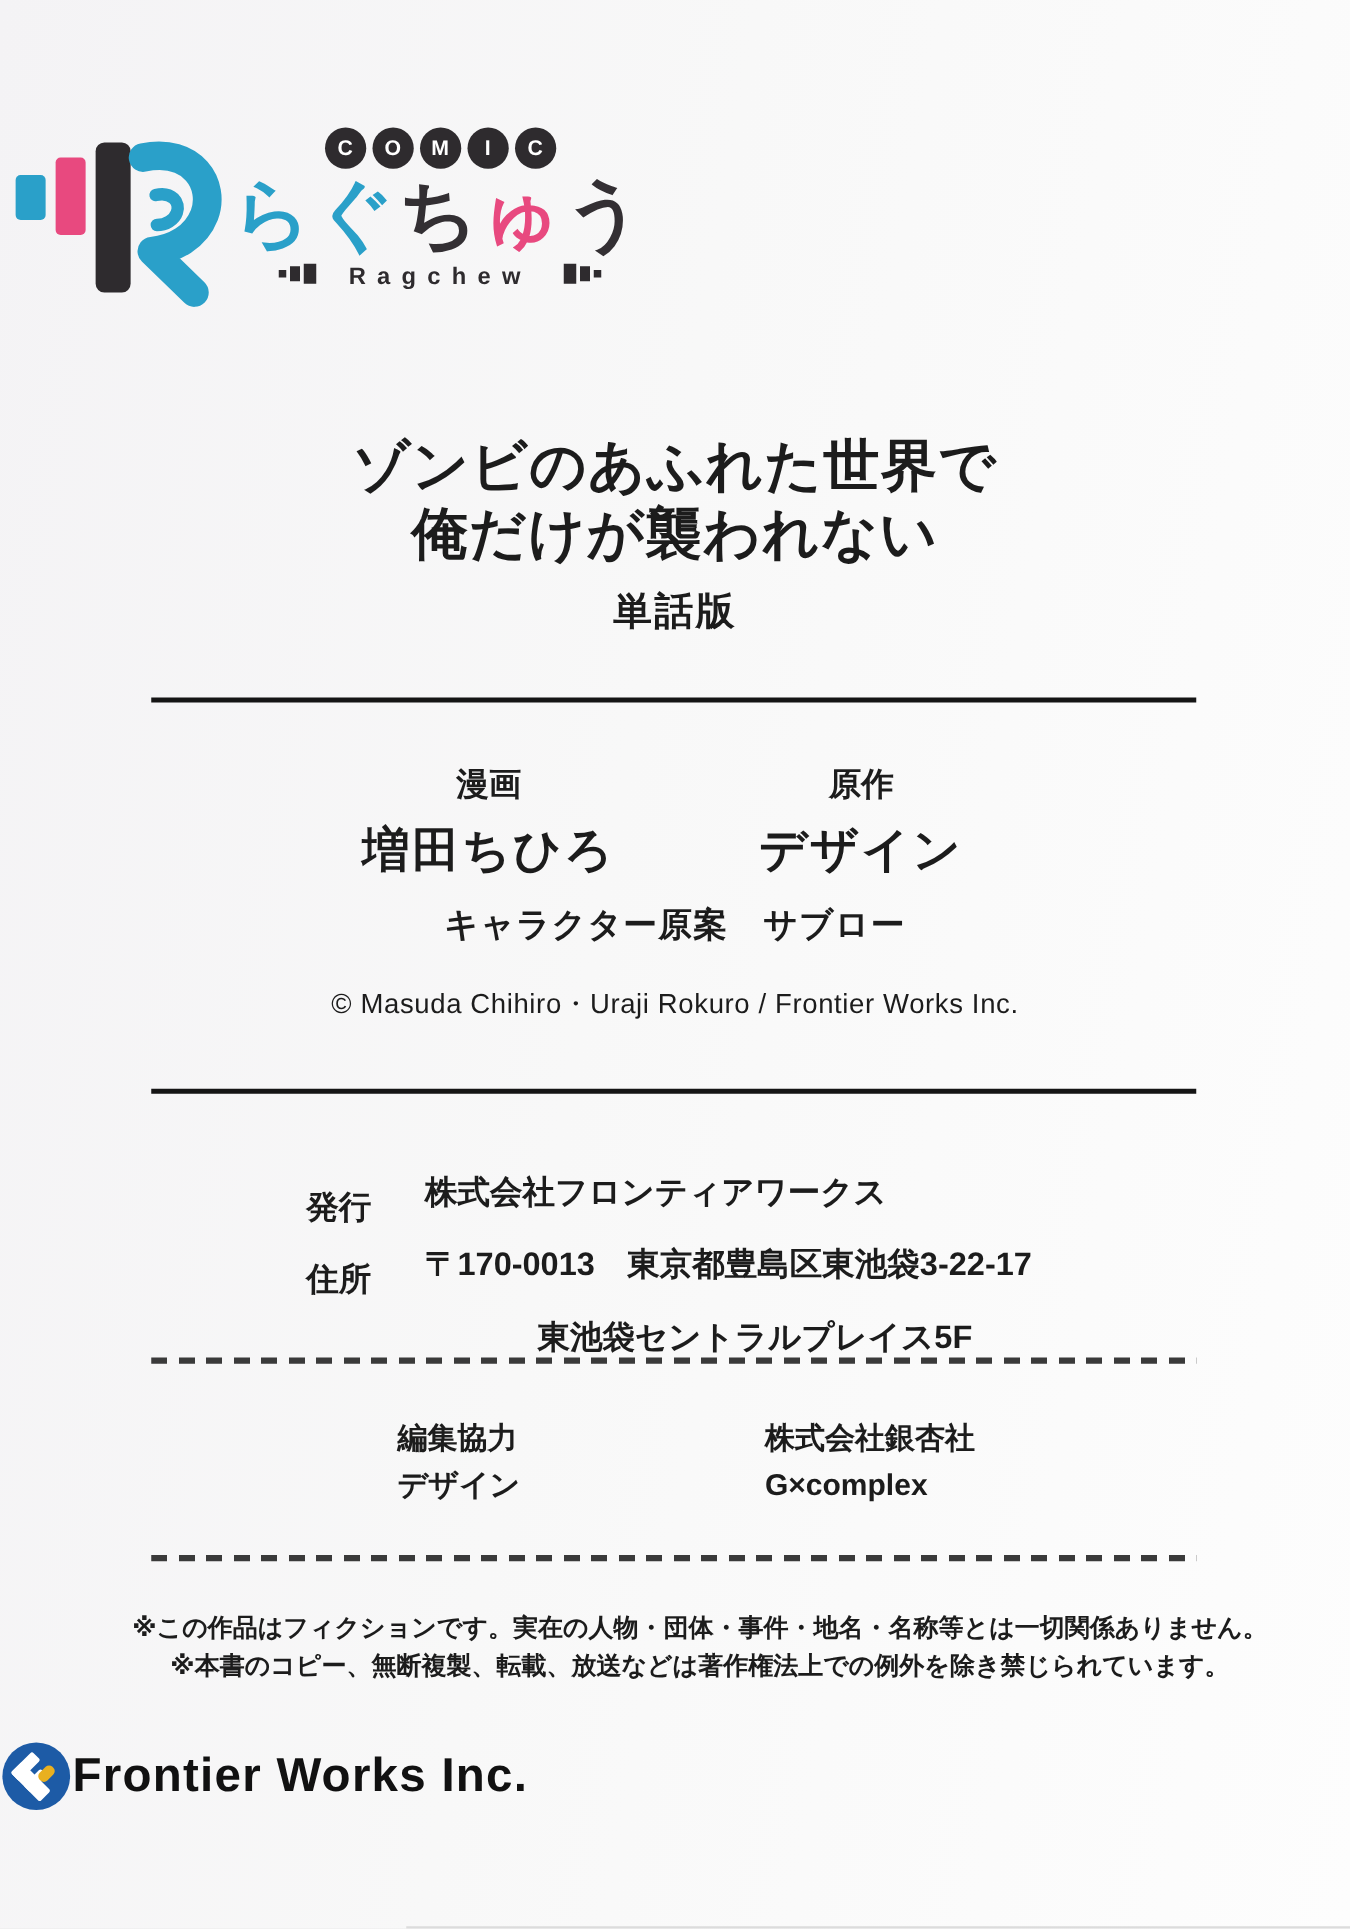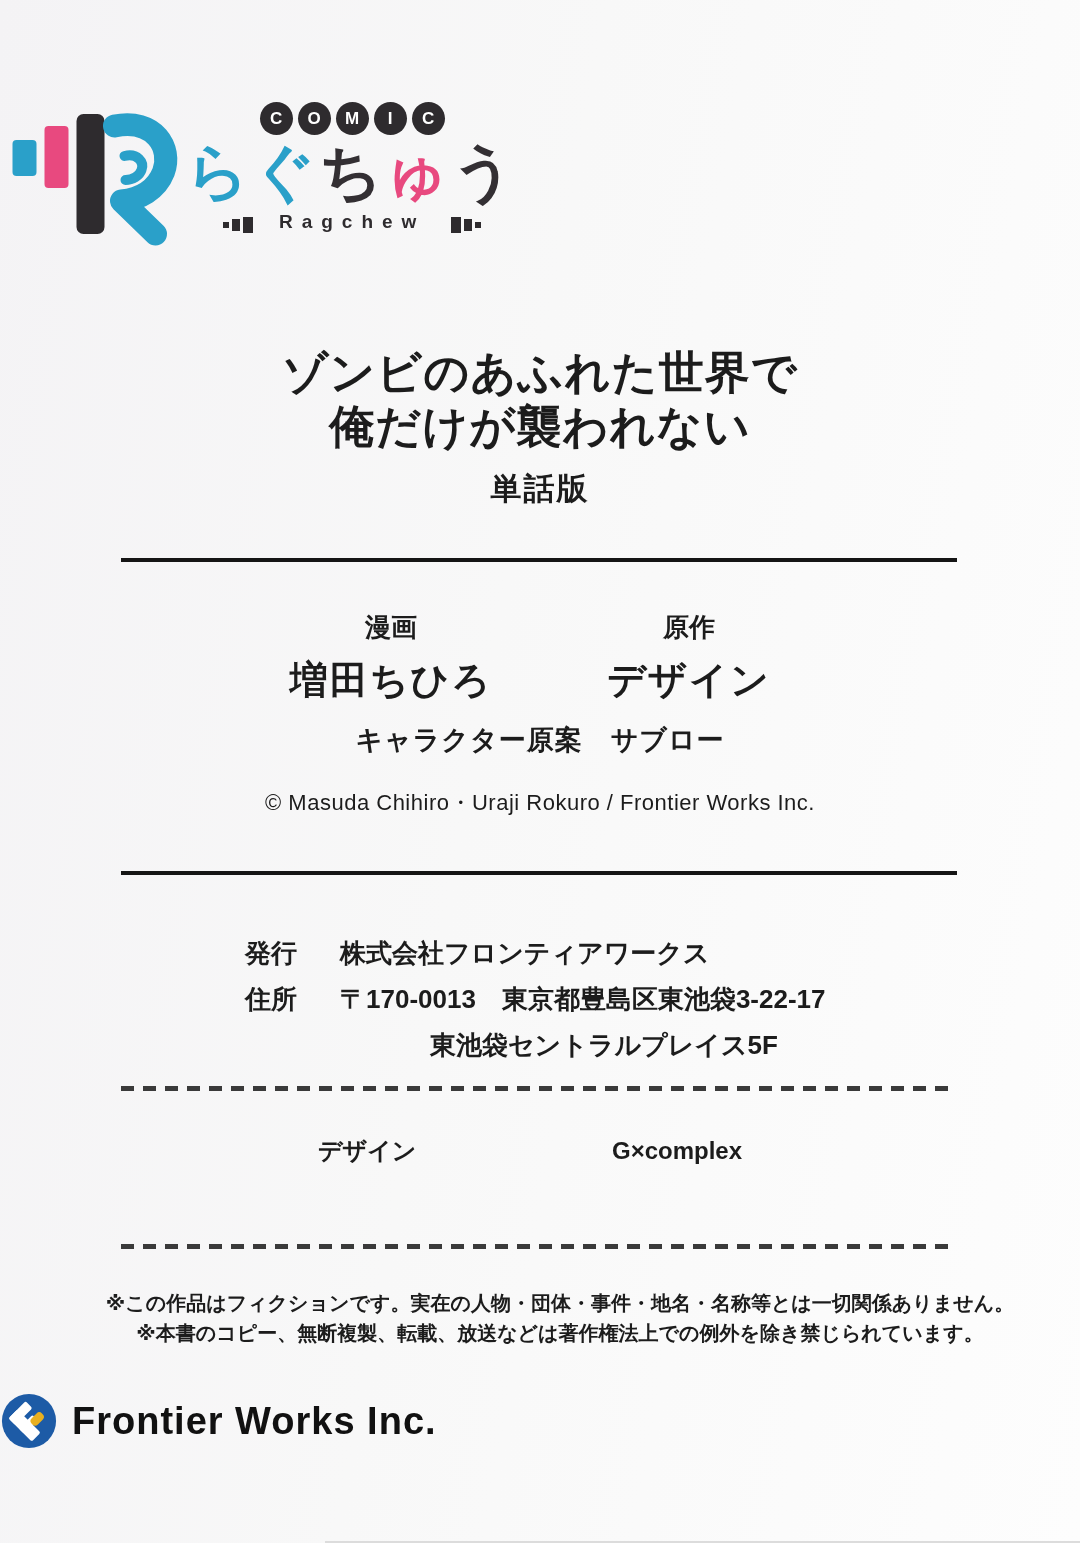--- a/index.html
+++ b/index.html
@@ -19,21 +19,21 @@
   .logo-block{top:102px;display:flex;justify-content:center;align-items:flex-start;gap:6px;}
   .logo-text-col{display:flex;flex-direction:column;align-items:center;}
   .comic-badges{display:flex;gap:5px;margin-bottom:2px;}
   .cbadge{
     width:33px;height:33px;border-radius:50%;
     background:#2e2b2e;color:#fff;
     font-size:17px;font-weight:bold;
     display:flex;align-items:center;justify-content:center;
   }
   .logo-kana{font-size:62px;font-weight:bold;letter-spacing:3px;line-height:70px;white-space:nowrap;}
-  .ragchew-row{display:flex;align-items:flex-end;gap:26px;margin-top:4px;}
+  .ragchew-row{display:flex;align-items:flex-start;gap:26px;margin-top:4px;}
   .ragchew{font-size:19px;font-weight:bold;letter-spacing:9px;color:#2e2b2e;white-space:nowrap;}
   .pixel-blocks{display:flex;align-items:center;gap:3px;}
   .pixel-blocks i{display:block;background:#2e2b2e;}
   .pb-s{width:6px;height:6px;}
   .pb-m{width:8px;height:12px;}
   .pb-l{width:10px;height:16px;}
 
   
   .title-block{top:346px;font-size:45px;font-weight:bold;line-height:54px;letter-spacing:1px;}
   .edition{top:468px;font-size:31px;font-weight:bold;letter-spacing:2px;}
@@ -53,33 +53,33 @@
   .credits-row{top:610px;display:flex;justify-content:center;gap:18px;}
   .credit-col{width:280px;text-align:center;}
   .credit-role{font-size:26px;font-weight:bold;margin-bottom:10px;}
   .credit-name{font-size:38px;font-weight:bold;letter-spacing:2px;}
   .char-design{top:722px;font-size:27px;font-weight:bold;letter-spacing:1px;}
   .copyright{top:788px;font-size:22px;letter-spacing:0.5px;}
 
   
   .pub-block{top:930px;left:245px;font-size:26px;font-weight:bold;line-height:46px;}
   .pub-row{display:flex;}
-  .pub-label{width:95px;}
+  .pub-label{width:95px;margin-top:12px;}
   .pub-indent2{padding-left:185px;}
 
   
   .staff-block{top:1132px;left:318px;font-size:24px;font-weight:bold;line-height:38px;}
   .staff-row{display:flex;}
   .staff-label{width:294px;}
 
   
   .disclaimer{top:1288px;font-size:20px;font-weight:bold;line-height:30px;letter-spacing:0px;padding-left:40px;}
 
   
-  .footer-logo{top:1392px;display:flex;justify-content:center;align-items:center;gap:14px;}
+  .footer-logo{top:1392px;display:flex;justify-content:center;align-items:center;gap:0;}
   .fw-text{font-size:38px;font-weight:bold;letter-spacing:1px;color:#111;}
   .bottom-strip{bottom:0;left:325px;width:755px;height:2px;background:#dcdcdc;}
 </style>
 </head>
 <body>
 
 <div id="page">
 
   <div class="abs logo-block">
     <svg width="180" height="150" viewBox="0 0 175 150">
@@ -148,20 +148,24 @@
     </div>
     <div class="pub-row">
       <span class="pub-indent2">東池袋セントラルプレイス5F</span>
     </div>
   </div>
 
   <div class="abs dash dash-1"></div>
 
   <div class="abs staff-block">
     <div class="staff-row">
+      <span class="staff-label">編集協力</span>
+      <span>株式会社銀杏社</span>
+    </div>
+    <div class="staff-row">
       <span class="staff-label">デザイン</span>
       <span>G×complex</span>
     </div>
   </div>
 
   <div class="abs dash dash-2"></div>
 
   <div class="abs center disclaimer">
     <div>※この作品はフィクションです。実在の人物・団体・事件・地名・名称等とは一切関係ありません。</div>
     <div>※本書のコピー、無断複製、転載、放送などは著作権法上での例外を除き禁じられています。</div>

